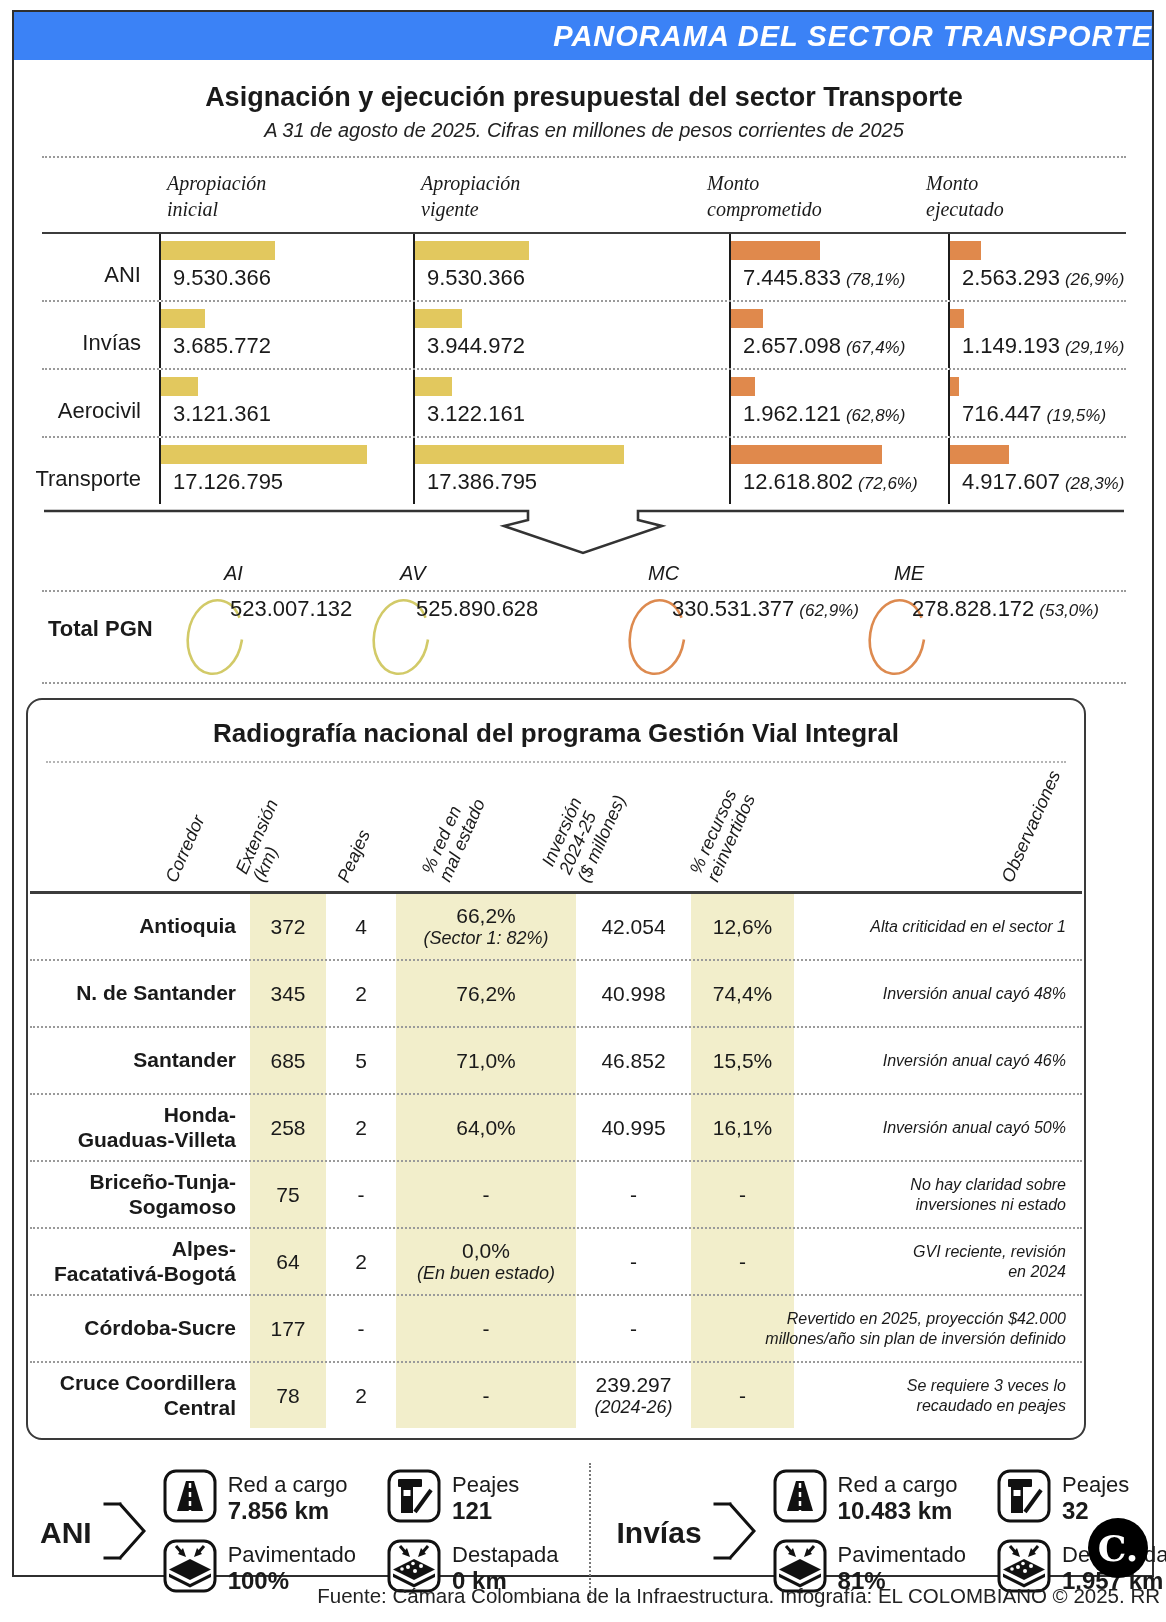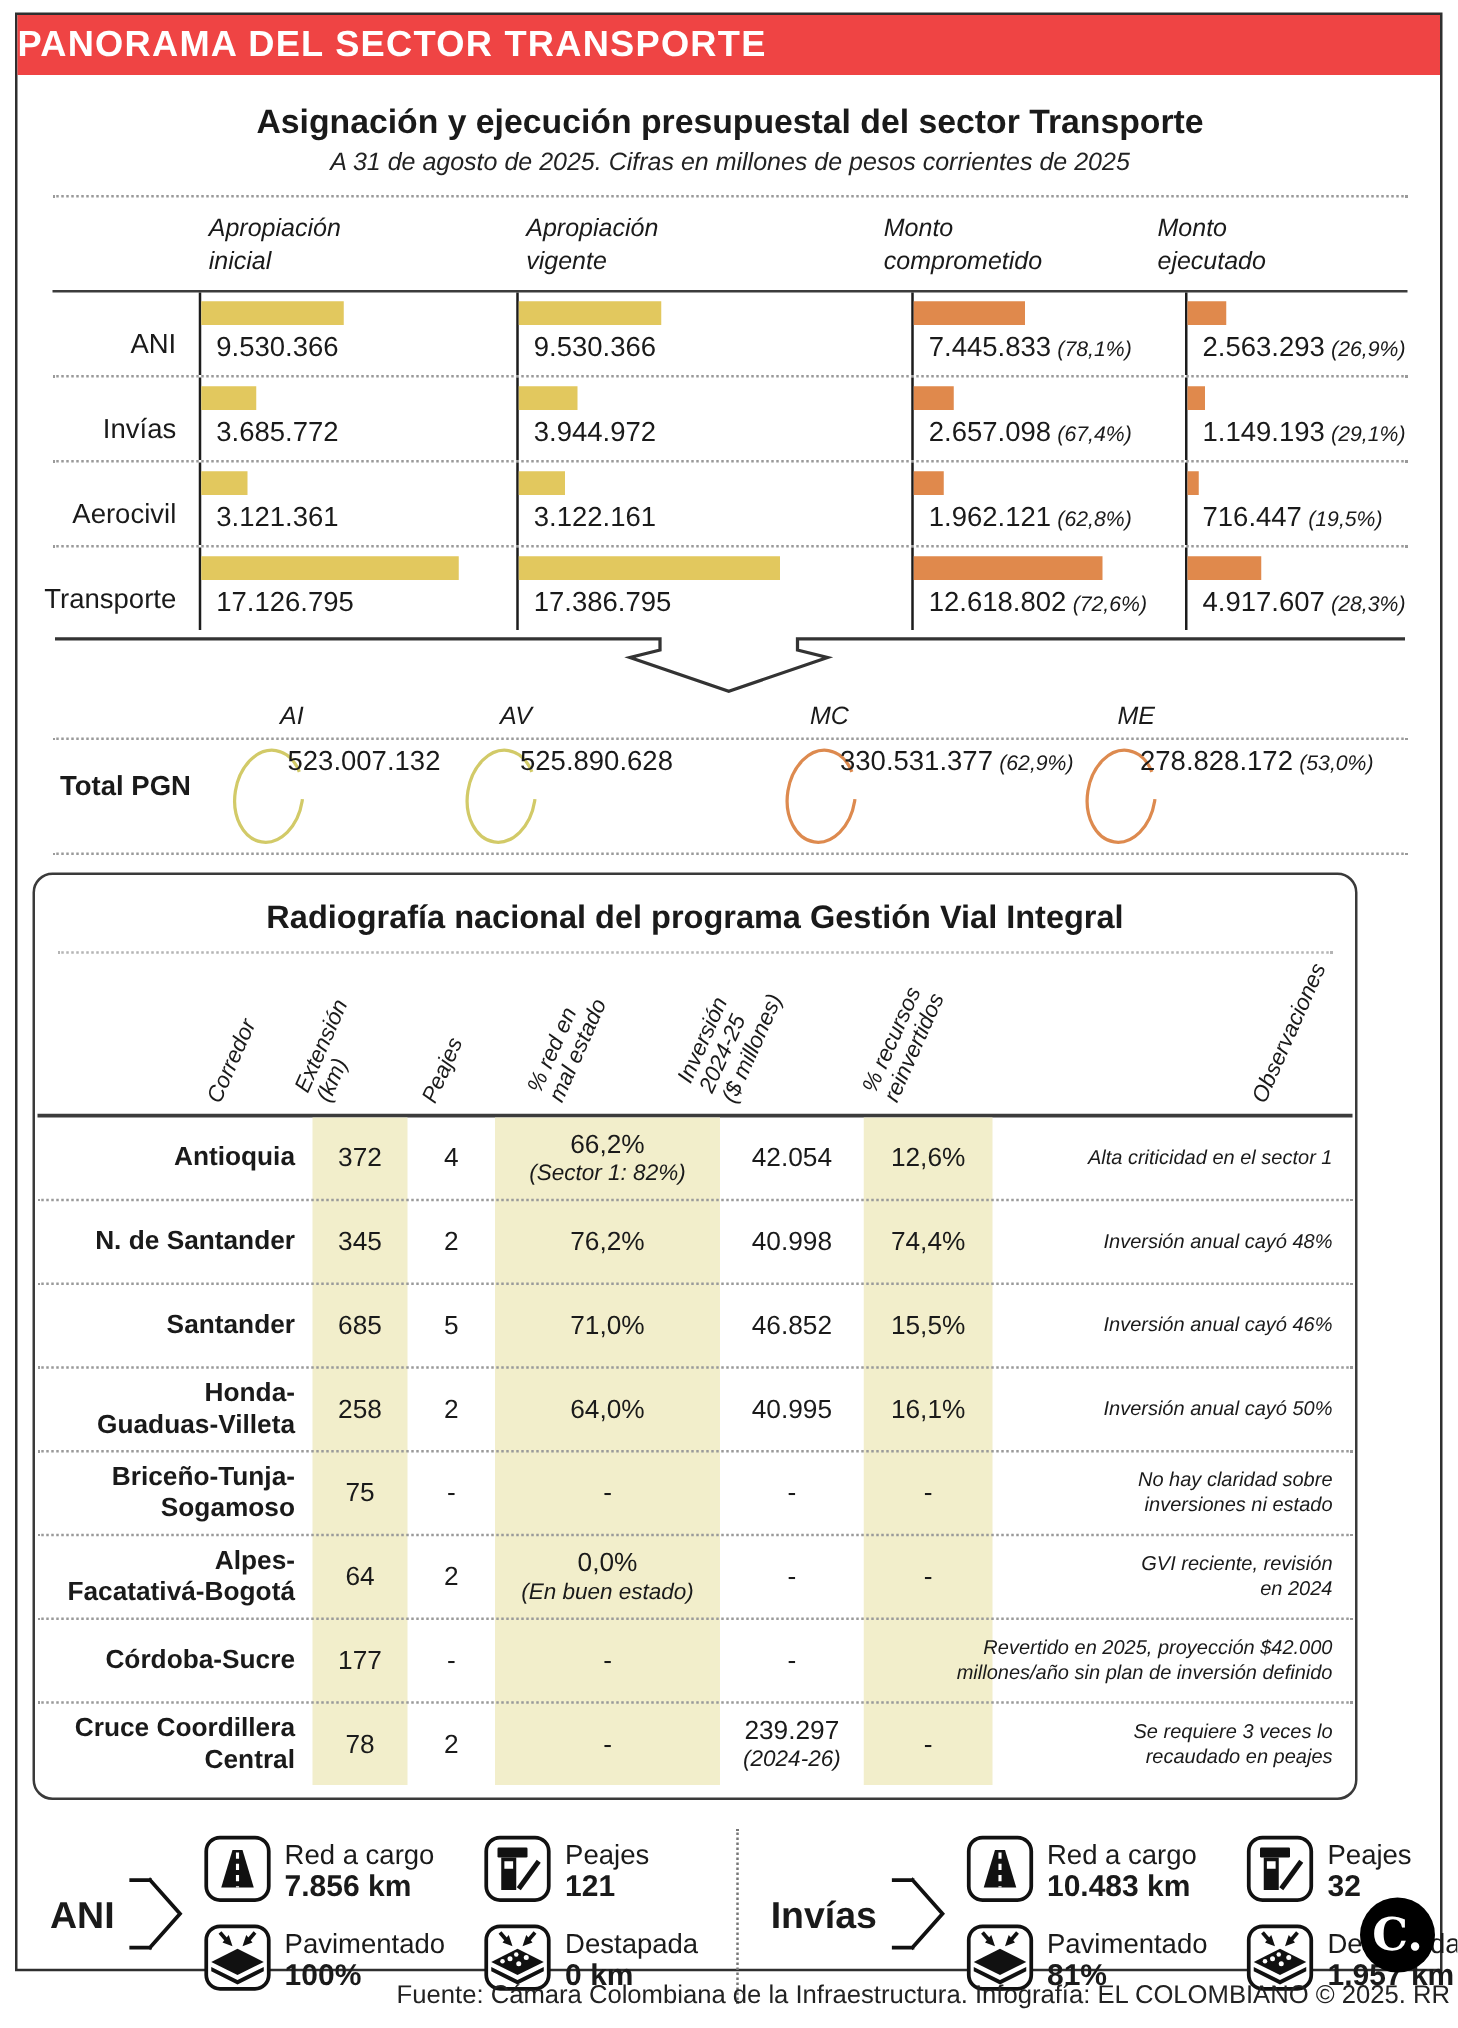--- a/index.html
+++ b/index.html
@@ -1,29 +1,29 @@
 <!DOCTYPE html>
 <html><head>
 <meta charset="utf-8">
 <style>
   html,body{margin:0;padding:0;background:#fff;}
   .page{position:relative;width:1166px;height:1622px;background:#fff;
         font-family:"Liberation Sans",sans-serif;color:#1a1a1a;overflow:hidden;}
   .frame{position:absolute;left:12px;top:10px;width:1138px;height:1563px;
          border:2px solid #2f2f2f;background:#fff;}
   
-  .topbar{height:48px;background:#ef4444;display:flex;align-items:center;justify-content:flex-start;}
+  .topbar{height:48px;background:#3b82f6;display:flex;align-items:center;justify-content:flex-end;font-style:italic;}
   .topbar h1{margin:0;color:#fff;font-size:29px;font-weight:bold;letter-spacing:1px;}
   
   .chart{padding:0 26px 0 28px;}
   .c-title{text-align:center;font-size:27px;font-weight:bold;margin:22px 0 6px;}
   .c-sub{text-align:center;font-style:italic;font-size:20px;color:#222;}
   .rule-dot{border-top:2px dotted #9a9a9a;margin-top:14px;}
   .chart-grid{display:grid;grid-template-columns:117px 254px 316px 219px 178px;}
-  .c-head{padding:12px 0 10px;border-bottom:2px solid #3c3c3c;}
+  .c-head{padding:12px 0 10px;border-bottom:2px solid #3c3c3c;font-family:Liberation Serif, serif;}
   .c-head .h{font-style:italic;font-size:20px;line-height:1.3;white-space:pre-line;padding-left:8px;}
   .c-head .h.shift{transform:translateX(-30px);}
   .chart-row{min-height:66px;}
   .chart-row.sep{border-bottom:2px dotted #9a9a9a;}
   .c-label{display:flex;align-items:flex-end;justify-content:flex-end;
            padding:0 18px 12px 0;font-size:22px;}
   .c-cell{border-left:2px solid #1c1c1c;padding:7px 0 8px 0;}
   .bar{height:19px;}
   .val{font-size:22px;padding-left:12px;margin-top:5px;white-space:nowrap;}
   .pct{font-style:italic;font-size:17px;margin-left:5px;}

